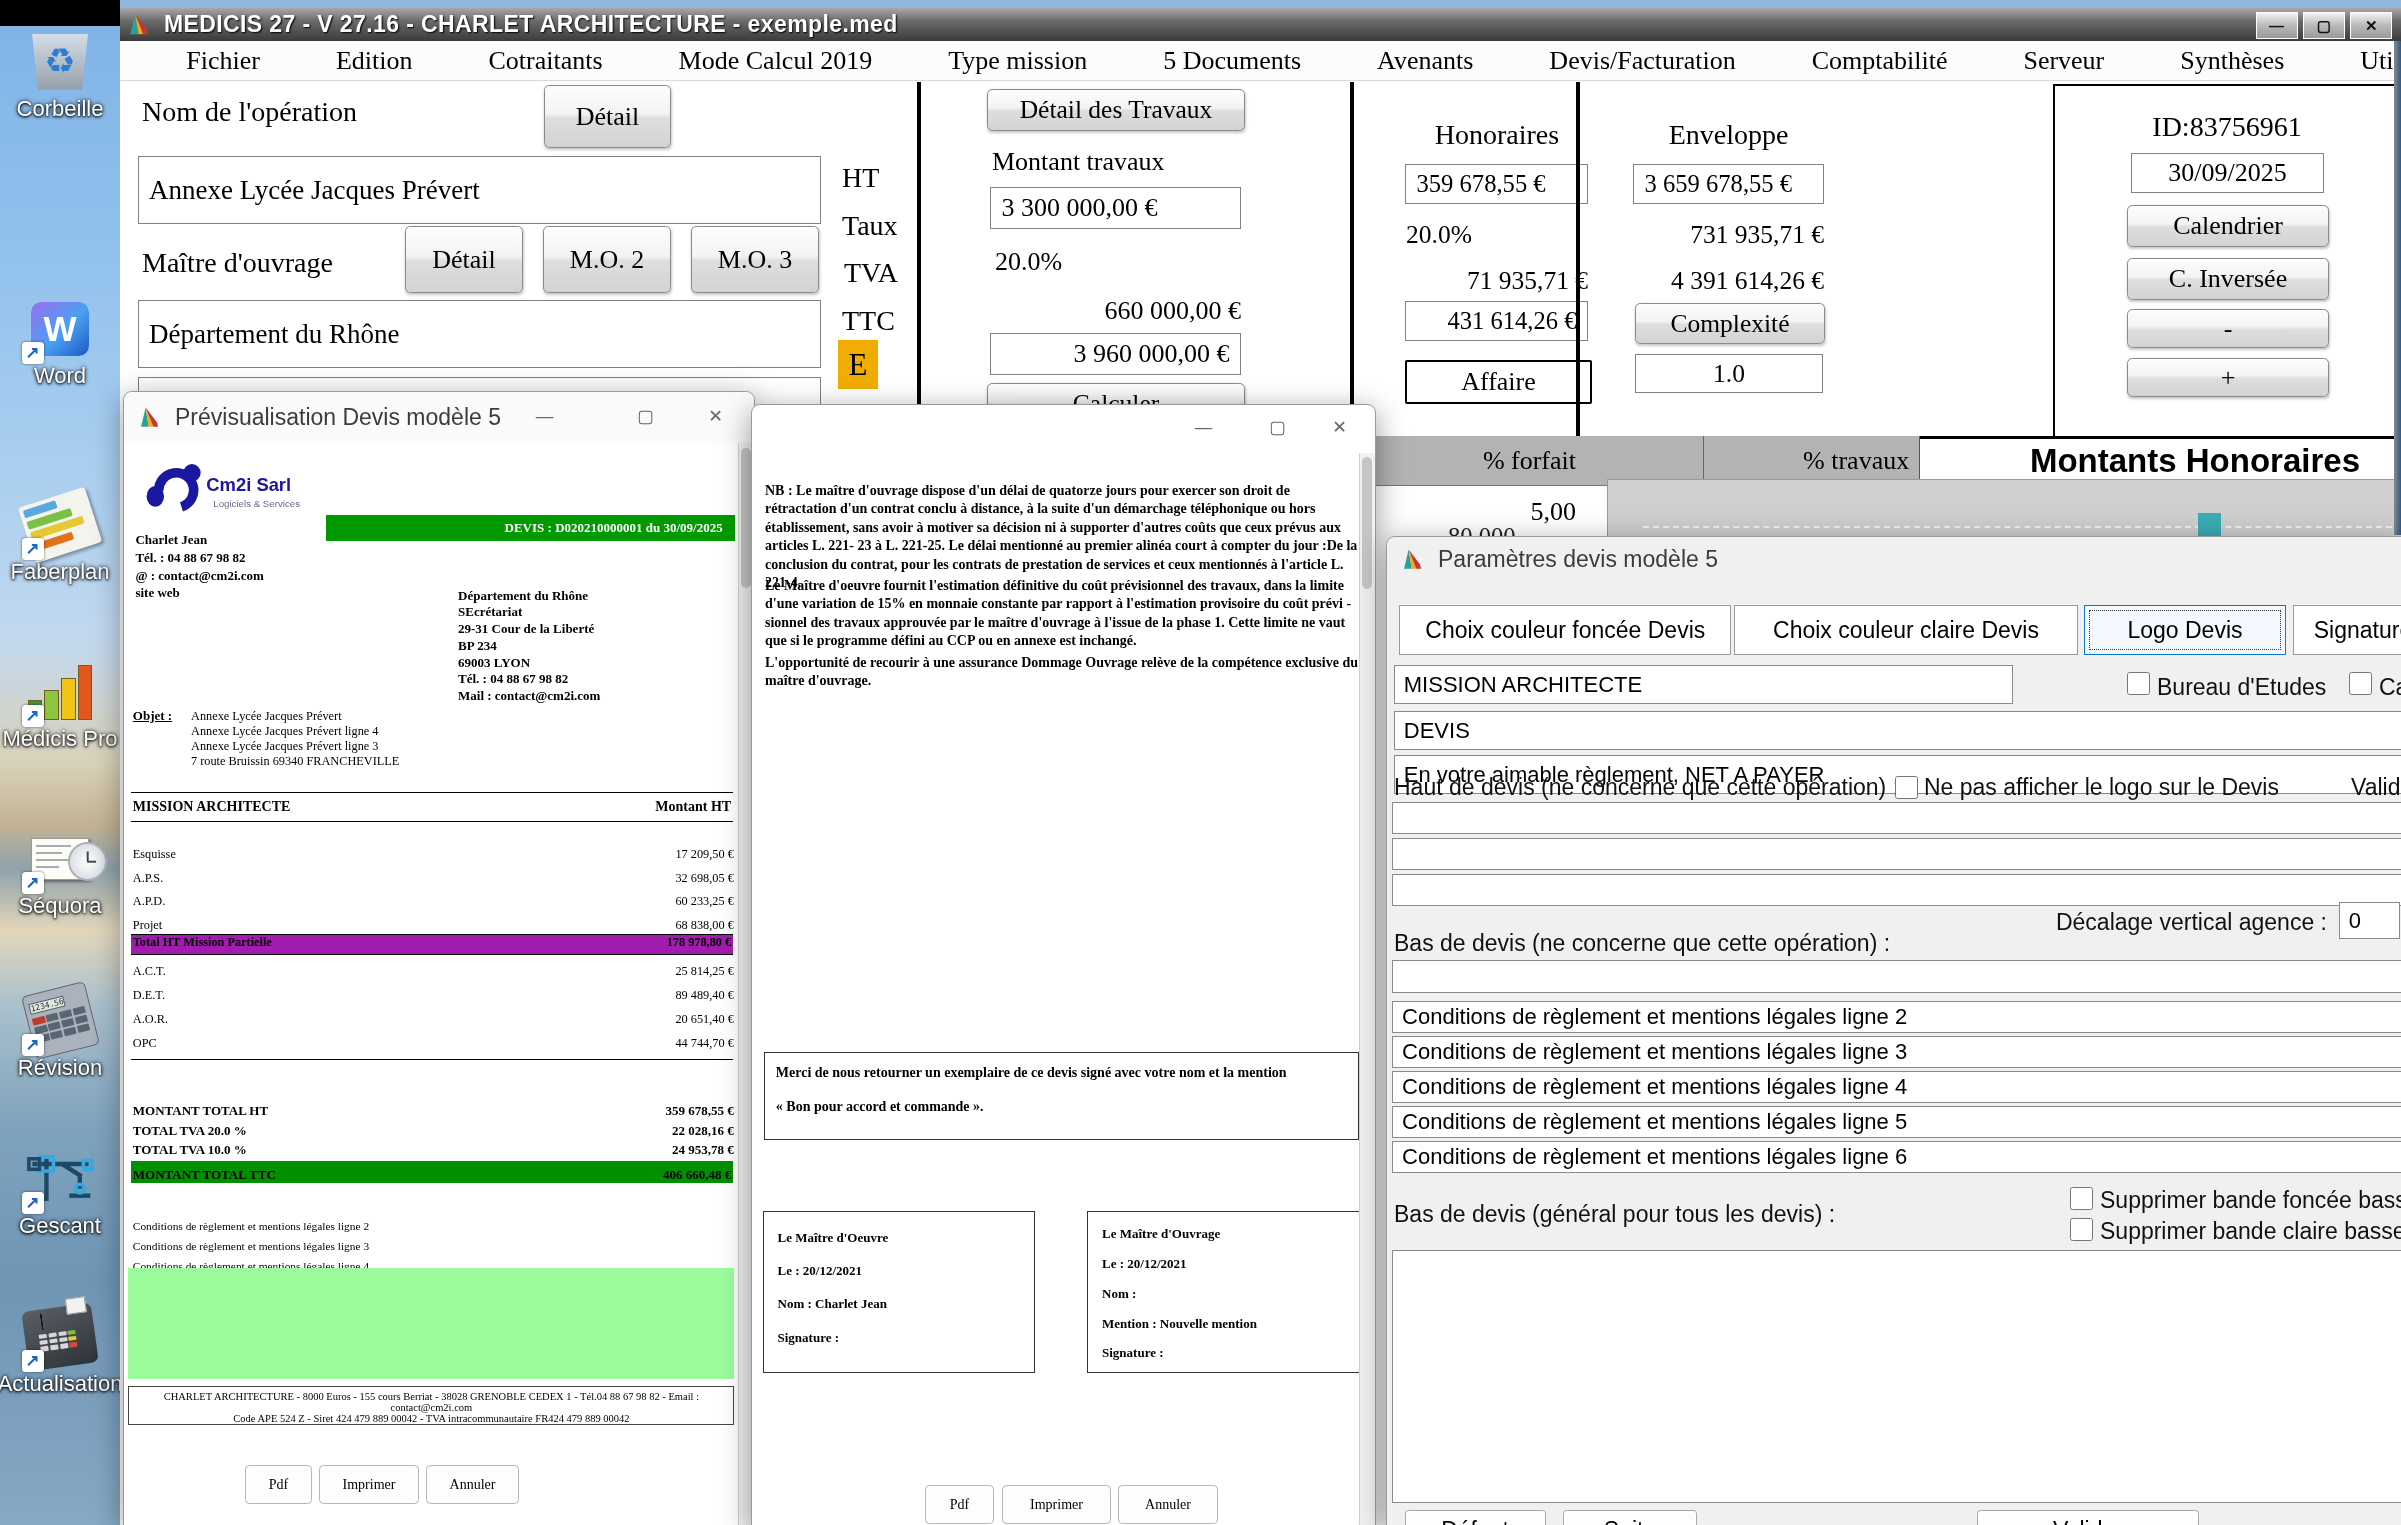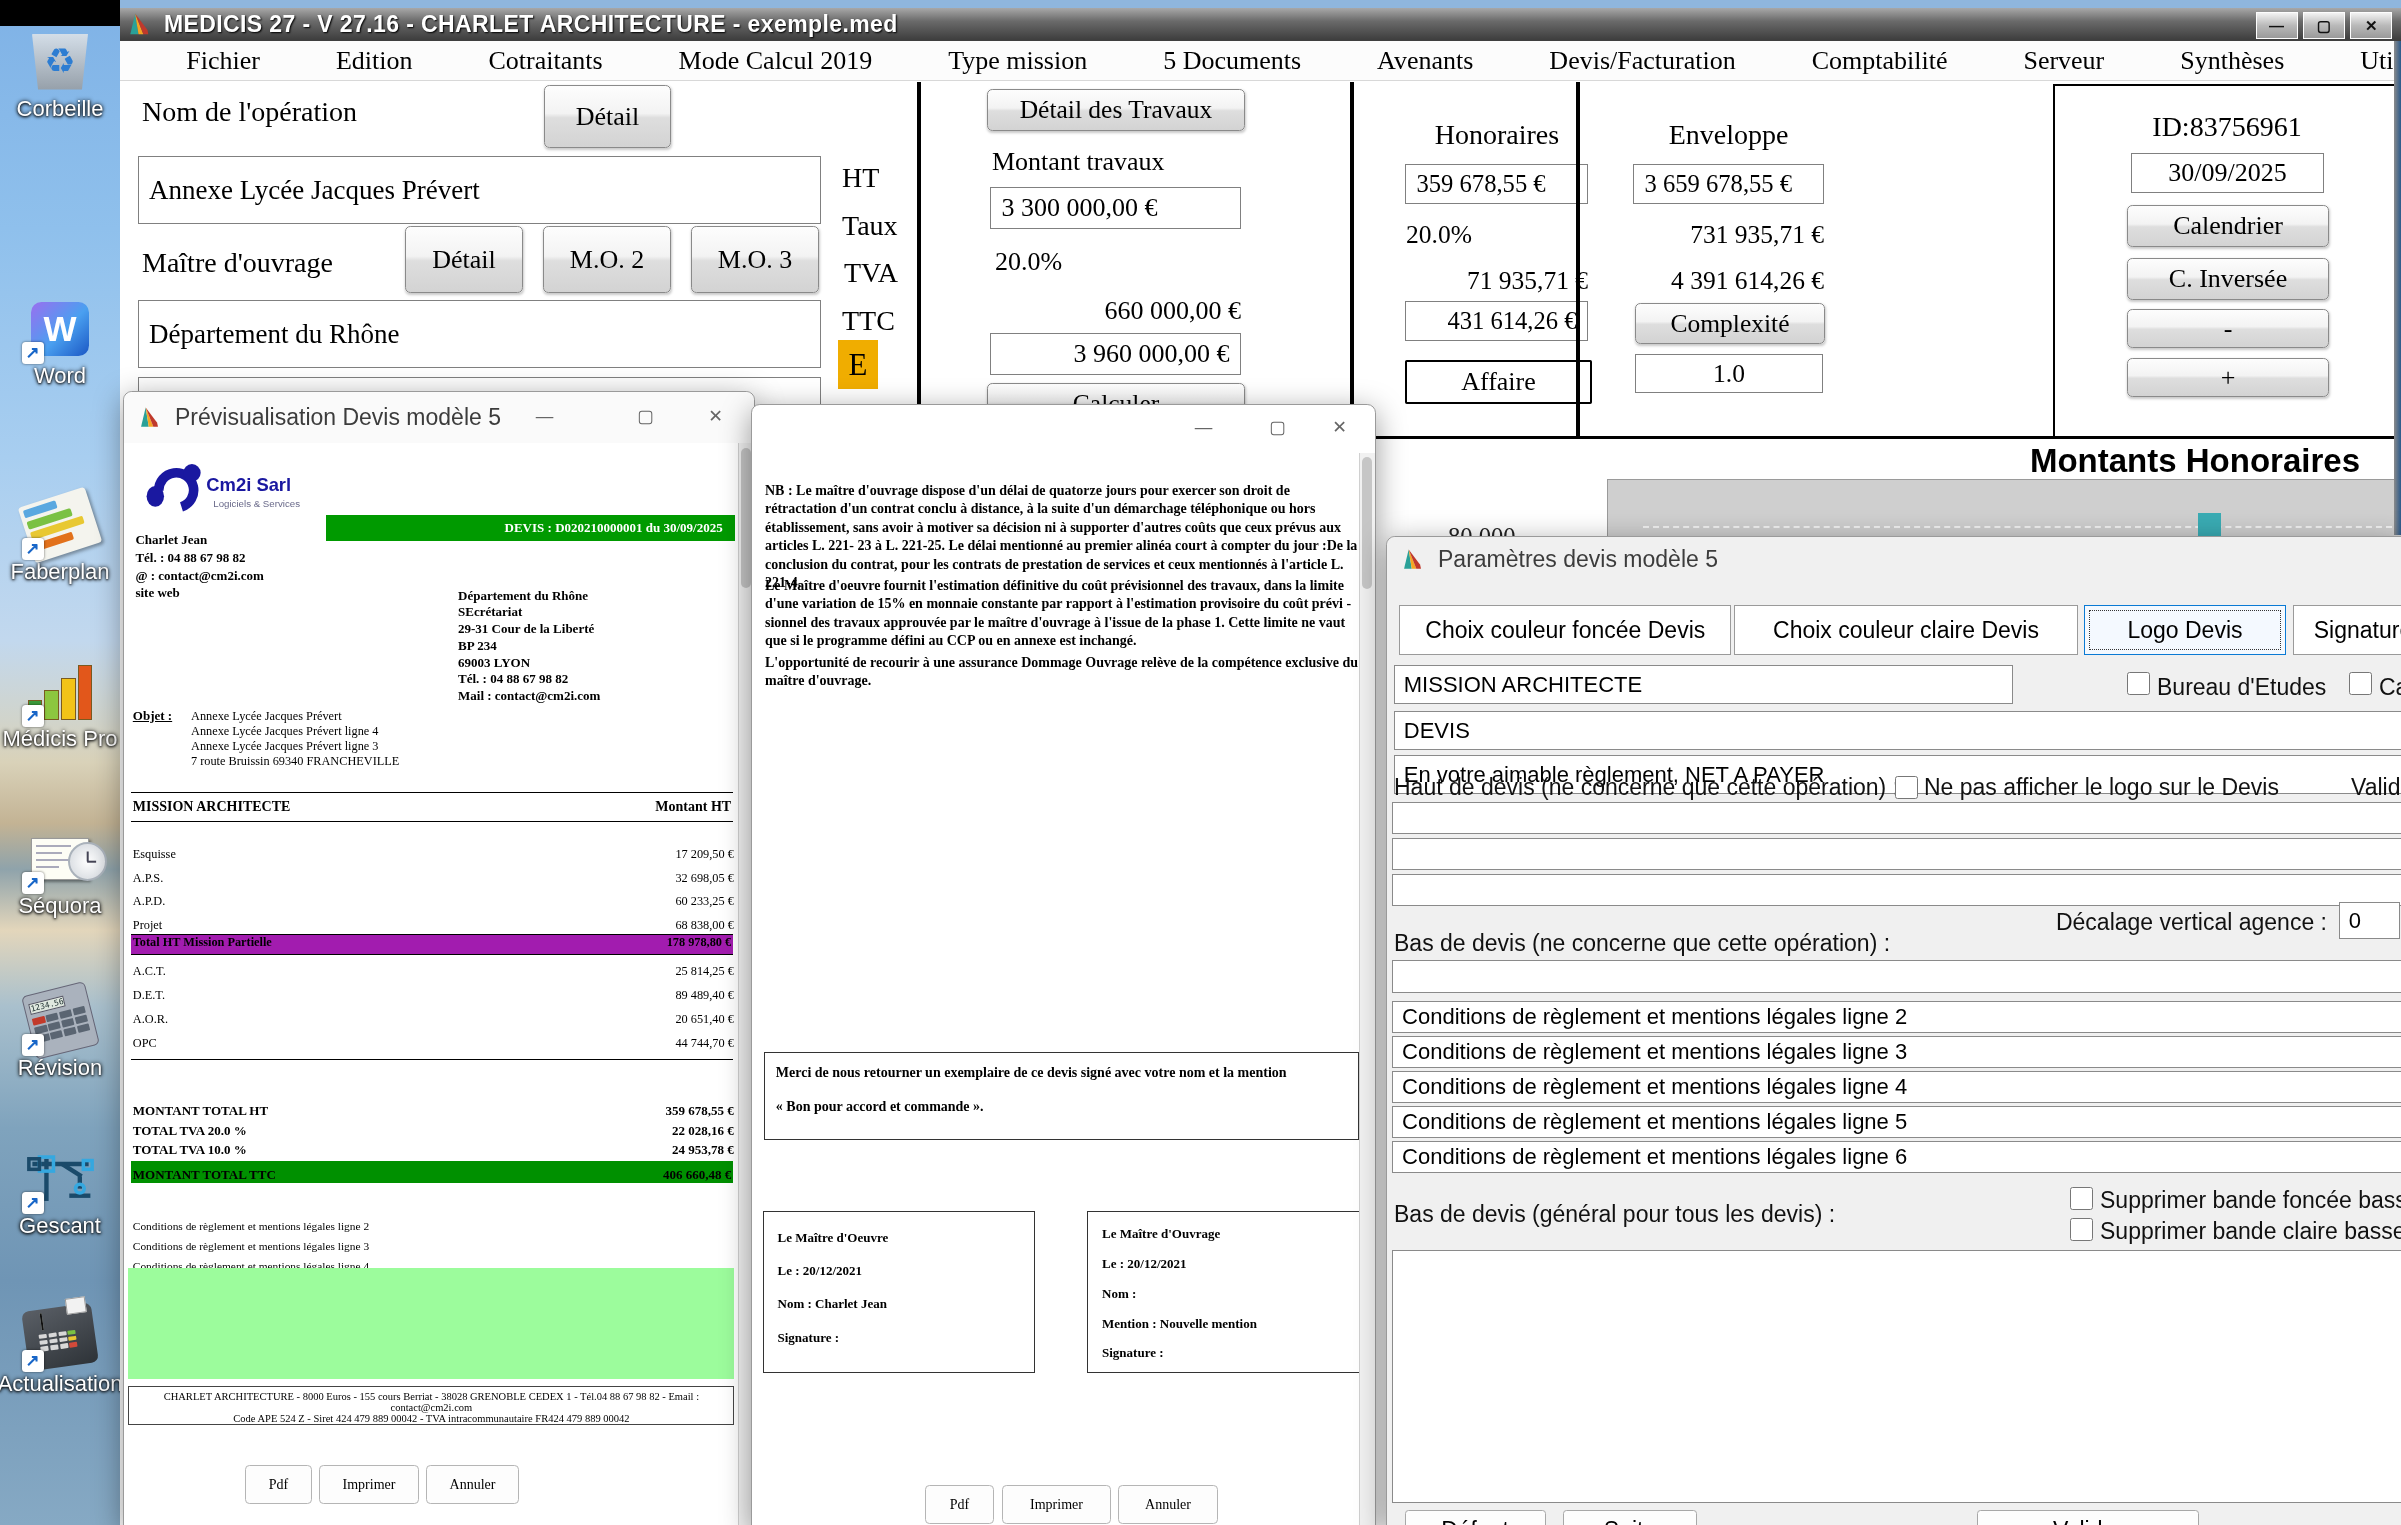--- a/index.html
+++ b/index.html
@@ -321,20 +321,30 @@
       <div style="position:absolute;left:0;top:24.6px;width:100%;text-align:center;font-size:28px">ID:83756961</div>
       <div class="field" style="left:76px;top:67px;width:193px;height:40px;justify-content:center;font-size:26px">30/09/2025</div>
       <div class="btn" style="left:72px;top:119px;width:200px;height:40px">Calendrier</div>
       <div class="btn" style="left:72px;top:172px;width:200px;height:40px">C. Inversée</div>
       <div class="btn" style="left:72px;top:223px;width:200px;height:37px">-</div>
       <div class="btn" style="left:72px;top:272px;width:200px;height:37px">+</div>
     </div>
 
     <div class="hline" style="left:797px;top:428px;width:1482px"></div>
 
+    <div id="ptable">
+      <div class="hr">
+        <span class="c1">% forfait</span>
+        <span class="c2">% travaux</span>
+      </div>
+      <div class="vr">
+        <span class="c1">5,00</span>
+        <span class="c2">0,5215</span>
+      </div>
+    </div>
 
     <div id="chart-title">Montants Honoraires</div>
     <div id="chart-panel">
       <div class="dash"></div>
       <div id="chart-bar"></div>
     </div>
     <div id="chart-ytick">80 000</div>
   </div>
 
   <div id="right-strip"></div>

